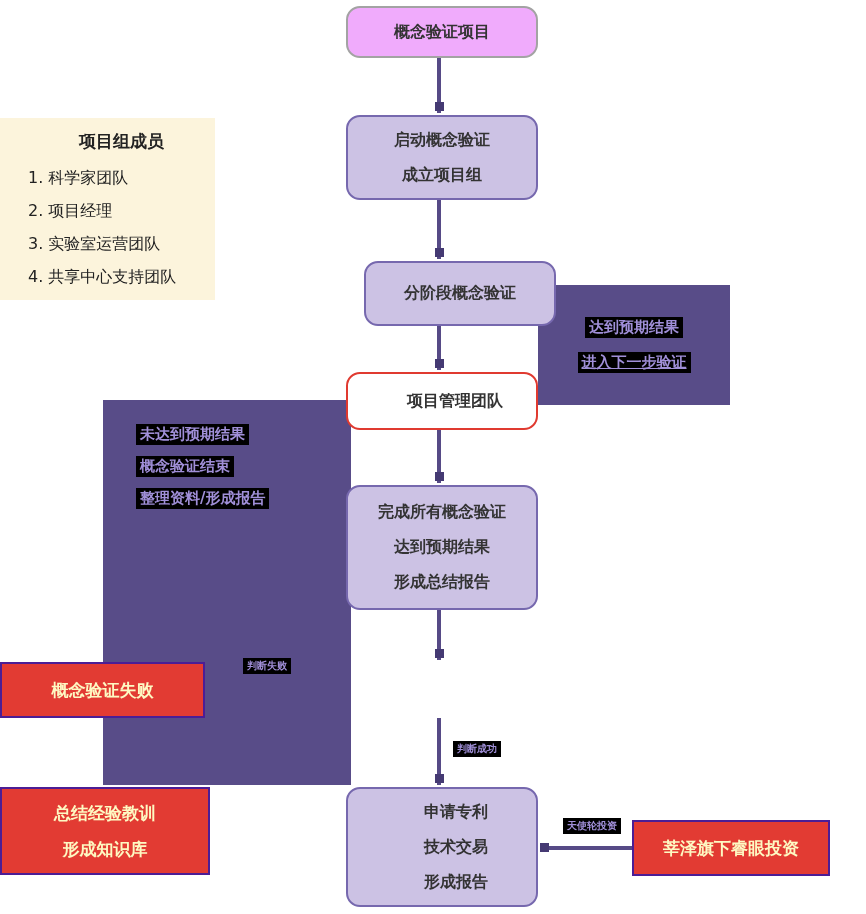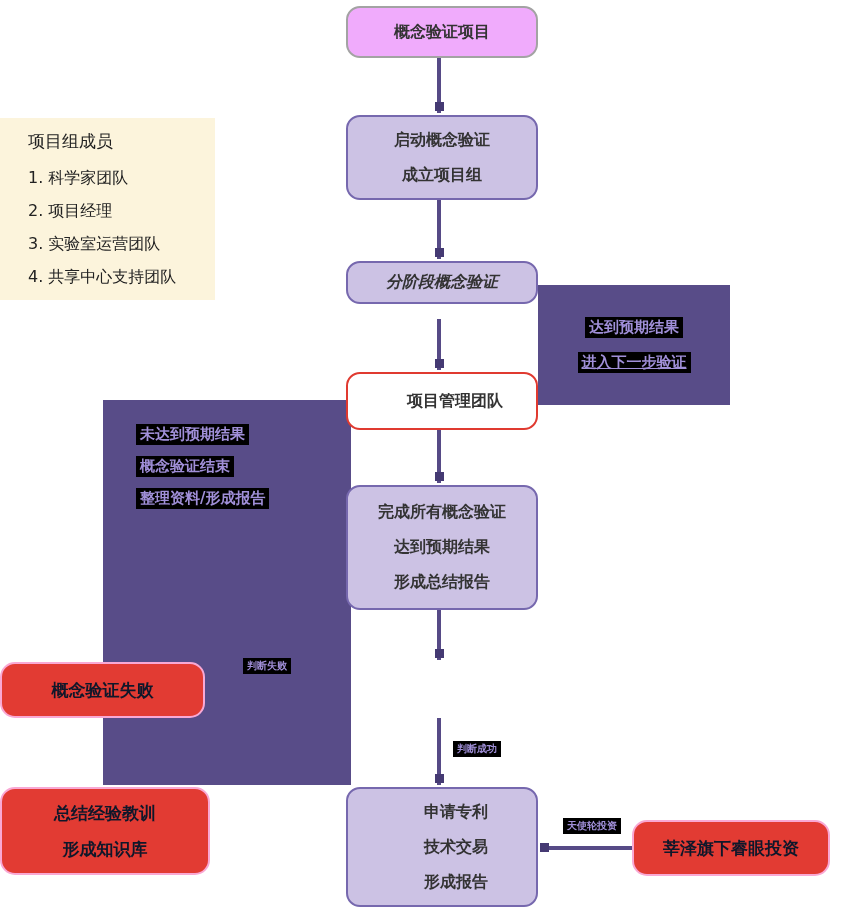--- a/index.html
+++ b/index.html
@@ -10,43 +10,43 @@
   .node{
     position:absolute;display:flex;flex-direction:column;align-items:center;justify-content:center;
     gap:14px;border-radius:14px;font-weight:bold;font-size:16px;color:#333333;
     text-align:center;box-sizing:border-box;z-index:3;
   }
   .node.purple{background:#CCC2E4;border:2px solid #7668AE;}
   .node.cream{background:#f0abfc;border:2px solid #a3a3a3;}
   .node.white{background:#FFFFFF;border:2px solid #E03A30;padding-left:26px;}
   .redbox{
     position:absolute;display:flex;flex-direction:column;align-items:center;justify-content:center;
-    gap:13px;background:#E23B33;border:2px solid #f9a8d4;border-radius:15px;
-    color:#0f172a;font-weight:bold;font-size:17px;text-align:center;box-sizing:border-box;z-index:4;
+    gap:13px;background:#E23B33;border:2px solid #4c1d95;border-radius:0;
+    color:#fef9c3;font-weight:bold;font-size:17px;text-align:center;box-sizing:border-box;z-index:4;
   }
   .darkrect{position:absolute;background:#584C88;z-index:1;}
   .conn-v{position:absolute;width:4px;background:#564A86;z-index:2;}
   .conn-h{position:absolute;height:4px;background:#564A86;z-index:2;}
   .arrow{position:absolute;width:9px;height:9px;background:#453A73;z-index:2;}
   .elabel{
     position:absolute;background:#000000;color:#A08FD8;font-weight:bold;font-size:10px;
     padding:1px 4px;white-space:nowrap;z-index:5;
   }
   .dark-lines{position:absolute;display:flex;flex-direction:column;gap:11px;align-items:flex-start;z-index:2;}
   .dark-lines span{
     background:#000000;color:#A08FD8;font-weight:bold;font-size:15px;
     padding:1px 4px;white-space:nowrap;
   }
   .dark-lines.center{align-items:center;justify-content:center;gap:14px;}
   .u{text-decoration:underline;}
   .panel{
     position:absolute;left:0;top:118px;width:215px;height:182px;background:#FCF4DC;
     box-sizing:border-box;padding:12px 0 0 28px;color:#222222;z-index:3;
   }
-  .panel .title{font-weight:normal;font-size:17px;margin-bottom:8px;}
+  .panel .title{font-weight:bold;font-size:17px;margin-bottom:8px;text-align:center;}
   .panel .item{font-size:16px;line-height:33px;}
 </style>
 </head>
 <body>
 
 <div id="canvas">
 
   <div class="darkrect" style="left:538px;top:285px;width:192px;height:120px;"></div>
   <div class="darkrect" style="left:103px;top:400px;width:248px;height:385px;"></div>
 
@@ -87,21 +87,21 @@
 
   <div class="node cream" style="left:346px;top:6px;width:192px;height:52px;">
     <span>概念验证项目</span>
   </div>
 
   <div class="node purple" style="left:346px;top:115px;width:192px;height:85px;">
     <span>启动概念验证</span>
     <span>成立项目组</span>
   </div>
 
-  <div class="node purple" style="left:346px;top:261px;width:192px;height:43px;font-style:italic;">
+  <div class="node purple" style="left:364px;top:261px;width:192px;height:65px;">
     <span>分阶段概念验证</span>
   </div>
 
   <div class="node white" style="left:346px;top:372px;width:192px;height:58px;">
     <span>项目管理团队</span>
   </div>
 
   <div class="node purple" style="left:346px;top:485px;width:192px;height:125px;">
     <span>完成所有概念验证</span>
     <span>达到预期结果</span>

